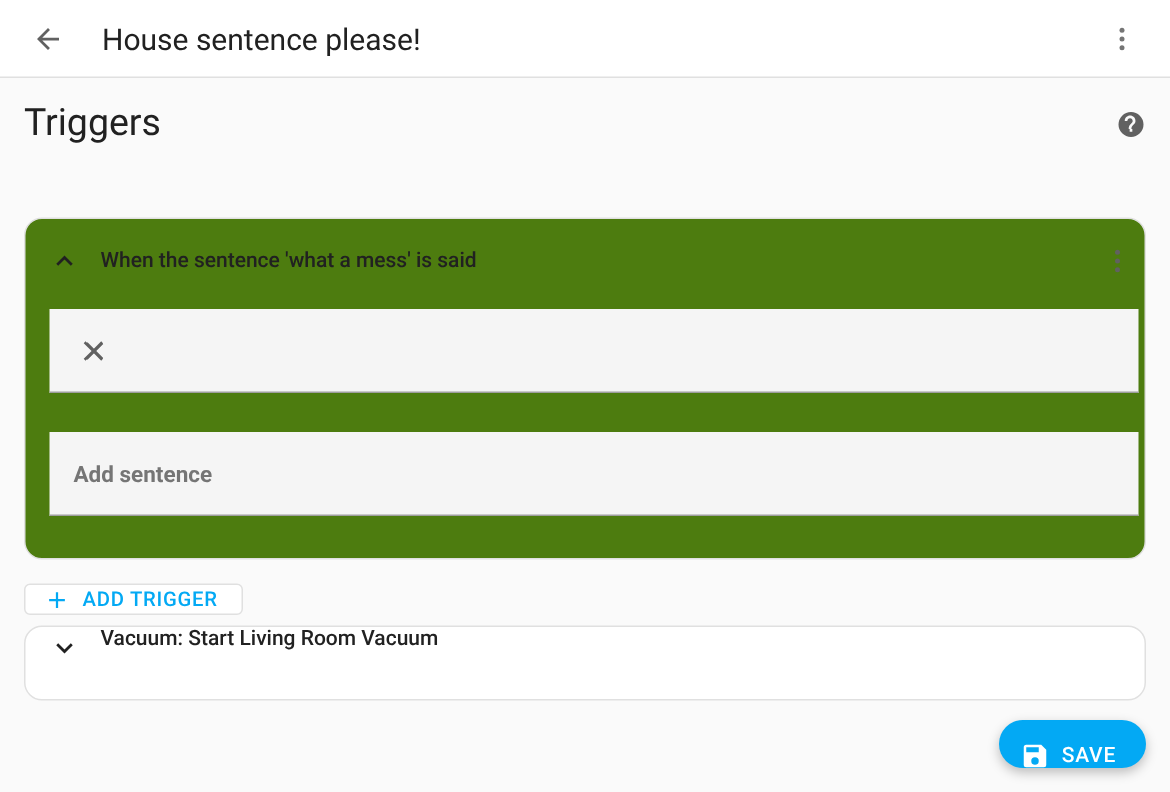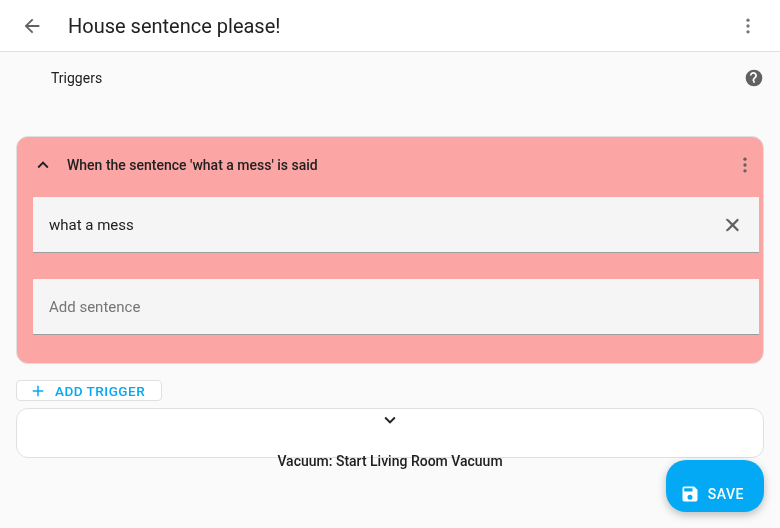--- a/index.html
+++ b/index.html
@@ -37,27 +37,27 @@
       display: flex; align-items: center; justify-content: center;
       cursor: pointer;
     }
     .content { padding: 8px 16px 16px 16px; }
     .section-head {
       display: flex;
       align-items: center;
       justify-content: space-between;
       margin: 8px 0 12px 0;
     }
-    .section-title { font-size: 14px; font-weight: 400; margin-left: 35px; }
+    .section-title { font-size: 25px; font-weight: 400; }
     .help-circle {
       width: 20px; height: 20px;
       fill: #616161;
     }
     .card {
-      background: #fca5a5;
+      background: #4d7c0f;
       border: 1px solid #e0e0e0;
       border-radius: 12px;
       padding: 6px 0 28px 12px;
       margin-top: 48px;
     }
     .card-header {
       display: flex;
       align-items: center;
       height: 44px;
       gap: 10px;
@@ -84,20 +84,21 @@
     }
     .field .value {
       flex: 1;
       font-size: 15px;
       color: #212121;
     }
     .field .placeholder {
       flex: 1;
       font-size: 15px;
       color: #757575;
+      font-weight: bold;
     }
     .field .clear {
       width: 28px; height: 28px;
       display: flex; align-items: center; justify-content: center;
       cursor: pointer;
     }
     .field + .field { margin-top: 26px; }
     .add-btn-wrap { margin-top: 16px; }
     .add-btn {
       display: inline-flex;
@@ -116,30 +117,28 @@
     }
     .action-card {
       background: #fff;
       border: 1px solid #e0e0e0;
       border-radius: 12px;
       padding: 0 12px;
       margin-top: 4px;
     }
     .action-header {
       display: flex;
-      align-items: center;
       height: 48px;
-      gap: 22px;
-      flex-direction: column;
+      gap: 10px;
     }
     .fab {
       position: absolute;
       right: 16px;
       bottom: 16px;
-      height: 52px;
+      height: 32px;
       display: flex;
       align-items: center;
       padding: 16px 20px 0 14px;
       border-radius: 20px;
       background: #03a9f4;
       color: #fff;
       font-size: 14px;
       font-weight: 500;
       letter-spacing: 0.5px;
       cursor: pointer;
@@ -189,21 +188,20 @@
       <div class="card-menu">
         <svg width="20" height="20" viewBox="0 0 24 24" fill="#616161">
             <circle cx="12" cy="5" r="2"></circle>
             <circle cx="12" cy="12" r="2"></circle>
             <circle cx="12" cy="19" r="2"></circle>
           </svg>
       </div>
     </div>
 
     <div class="field">
-      <div class="value">what a mess</div>
       <div class="clear">
         <svg width="20" height="20" viewBox="0 0 24 24" fill="#616161">
             <path d="M18.3 5.71 12 12l6.3 6.29-1.42 1.42L10.59 13.4 4.3 19.7l-1.42-1.41L9.17 12 2.88 5.71 4.3 4.29l6.29 6.3 6.29-6.3z" transform="translate(0.5 0)"></path>
             <path d="M19 6.41 17.59 5 12 10.59 6.41 5 5 6.41 10.59 12 5 17.59 6.41 19 12 13.41 17.59 19 19 17.59 13.41 12z"></path>
           </svg>
       </div>
     </div>
 
     <div class="field">
       <div class="placeholder">Add sentence</div>

